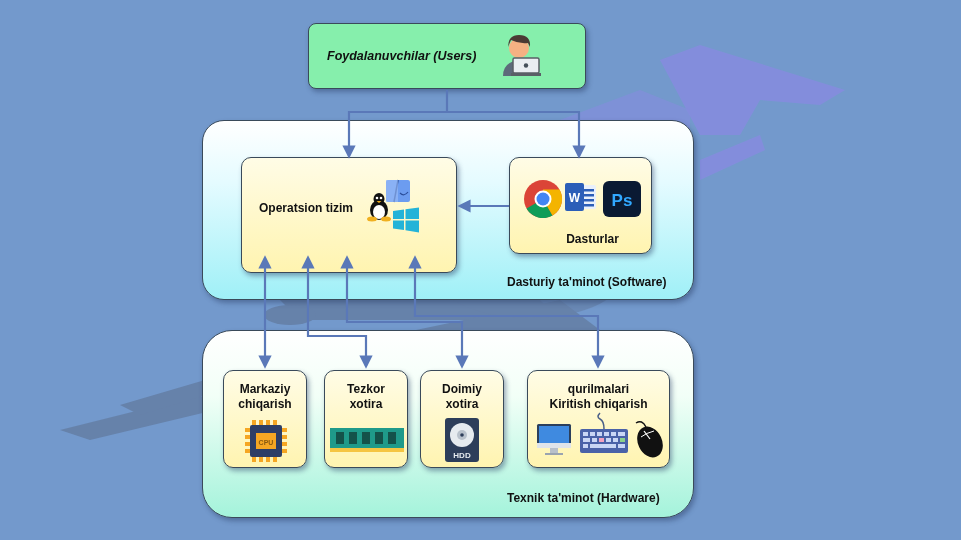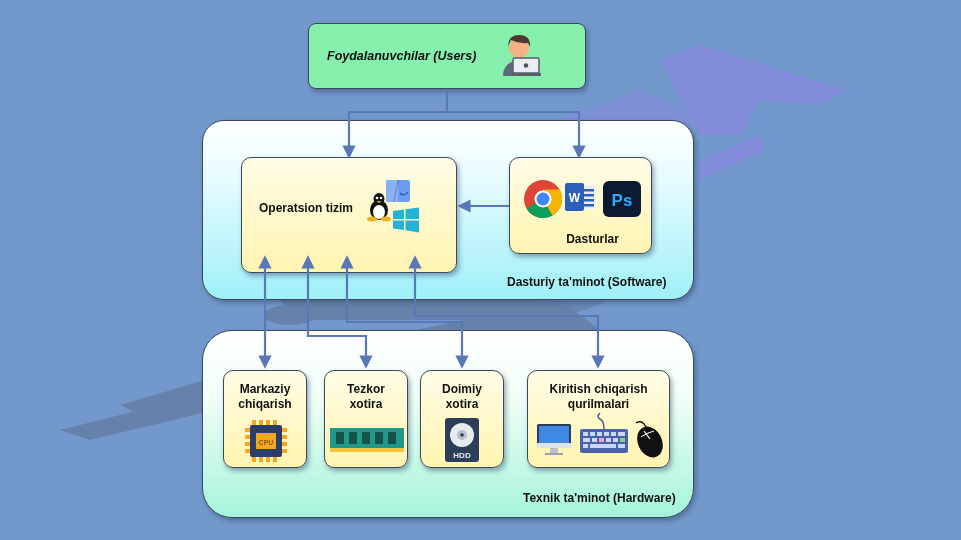--- a/index.html
+++ b/index.html
@@ -138,21 +138,21 @@
   </svg>
 
   <svg class="abs" style="left:92px; top:22px;" width="40" height="38" viewBox="0 0 40 38">
     <rect x="1" y="1" width="38" height="36" rx="6" fill="#0a1a33"></rect>
     <text x="20" y="26" font-size="17" font-weight="bold" fill="#31a8ff" text-anchor="middle" font-family="Liberation Sans, sans-serif">Ps</text>
   </svg>
   <span class="abs label" style="left:0; width:100%; top:74px;padding-left:24px;">Dasturlar</span>
 </div>
 
 <div class="box" id="hardware-panel">
-  <span class="abs label" style="left:320px; top:160px; white-space:nowrap;">Texnik ta'minot (Hardware)</span>
+  <span class="abs label" style="left:304px; top:160px; white-space:nowrap;">Texnik ta'minot (Hardware)</span>
 </div>
 
 <div class="box yellow" id="cpu-box">
   <div class="abs label" style="left:0; width:100%; top:11px;">
     <div>Markaziy</div>
     <div>chiqarish</div>
   </div>
   <svg class="abs" style="left:20px; top:48px;" width="44" height="44" viewBox="0 0 44 44">
     <g fill="#f5a623">
       <rect x="8" y="1" width="4" height="6"></rect>
@@ -205,22 +205,22 @@
     <rect x="1" y="1" width="34" height="44" rx="3" fill="#2d3e5a"></rect>
     <circle cx="18" cy="18" r="12" fill="#e6ebef"></circle>
     <circle cx="18" cy="18" r="5" fill="#b9c2cc"></circle>
     <circle cx="18" cy="18" r="1.8" fill="#2d3e5a"></circle>
     <text x="18" y="41" font-size="8" font-weight="bold" fill="#e6ebef" text-anchor="middle" font-family="Liberation Sans, sans-serif">HDD</text>
   </svg>
 </div>
 
 <div class="box yellow" id="io-box">
   <div class="abs label" style="left:0; width:100%; top:11px;">
+    <div>qurilmalari</div>
     <div>Kiritish chiqarish</div>
-    <div>qurilmalari</div>
   </div>
   <svg class="abs" style="left:8px; top:50px;" width="36" height="36" viewBox="0 0 36 36">
     <rect x="1" y="3" width="34" height="24" rx="1.5" fill="#2b3f5c"></rect>
     <rect x="3" y="5" width="30" height="17" fill="#3f8ae0"></rect>
     <rect x="1" y="22" width="34" height="5" fill="#dfe4ea"></rect>
     <rect x="14" y="27" width="8" height="5" fill="#b8c0ca"></rect>
     <rect x="9" y="32" width="18" height="2" fill="#9aa4b0"></rect>
   </svg>
   <svg class="abs" style="left:50px; top:40px;" width="52" height="46" viewBox="0 0 52 46">
     <path d="M26 18 Q26 10 22 8 Q18 6 22 2" stroke="#4a5f88" stroke-width="1.5" fill="none"></path>

